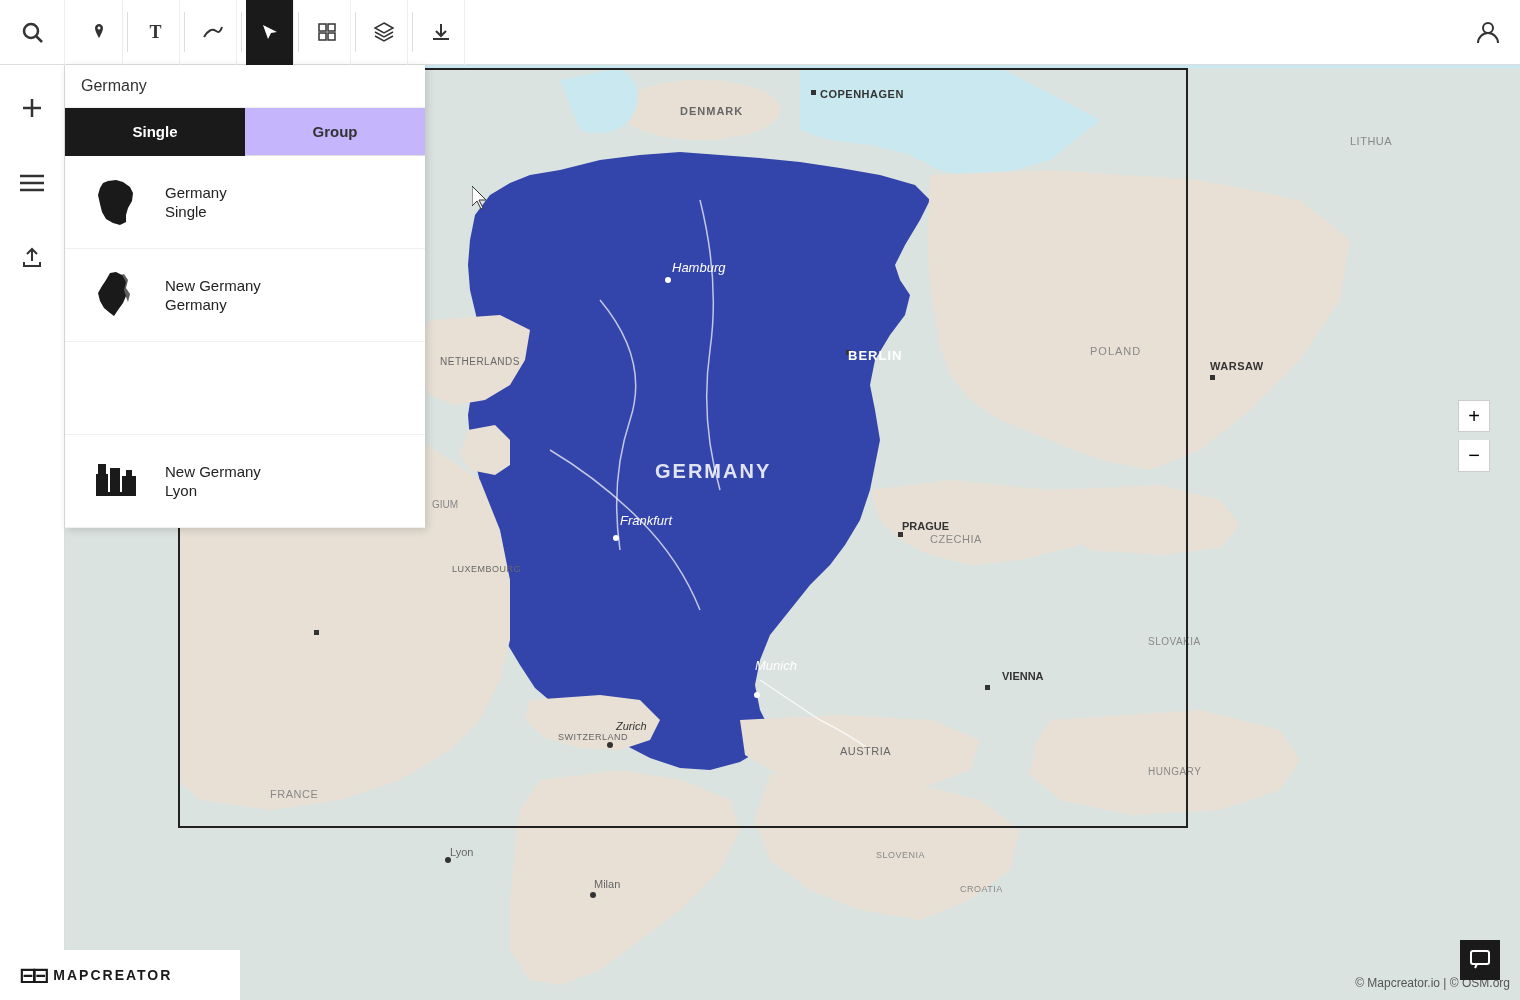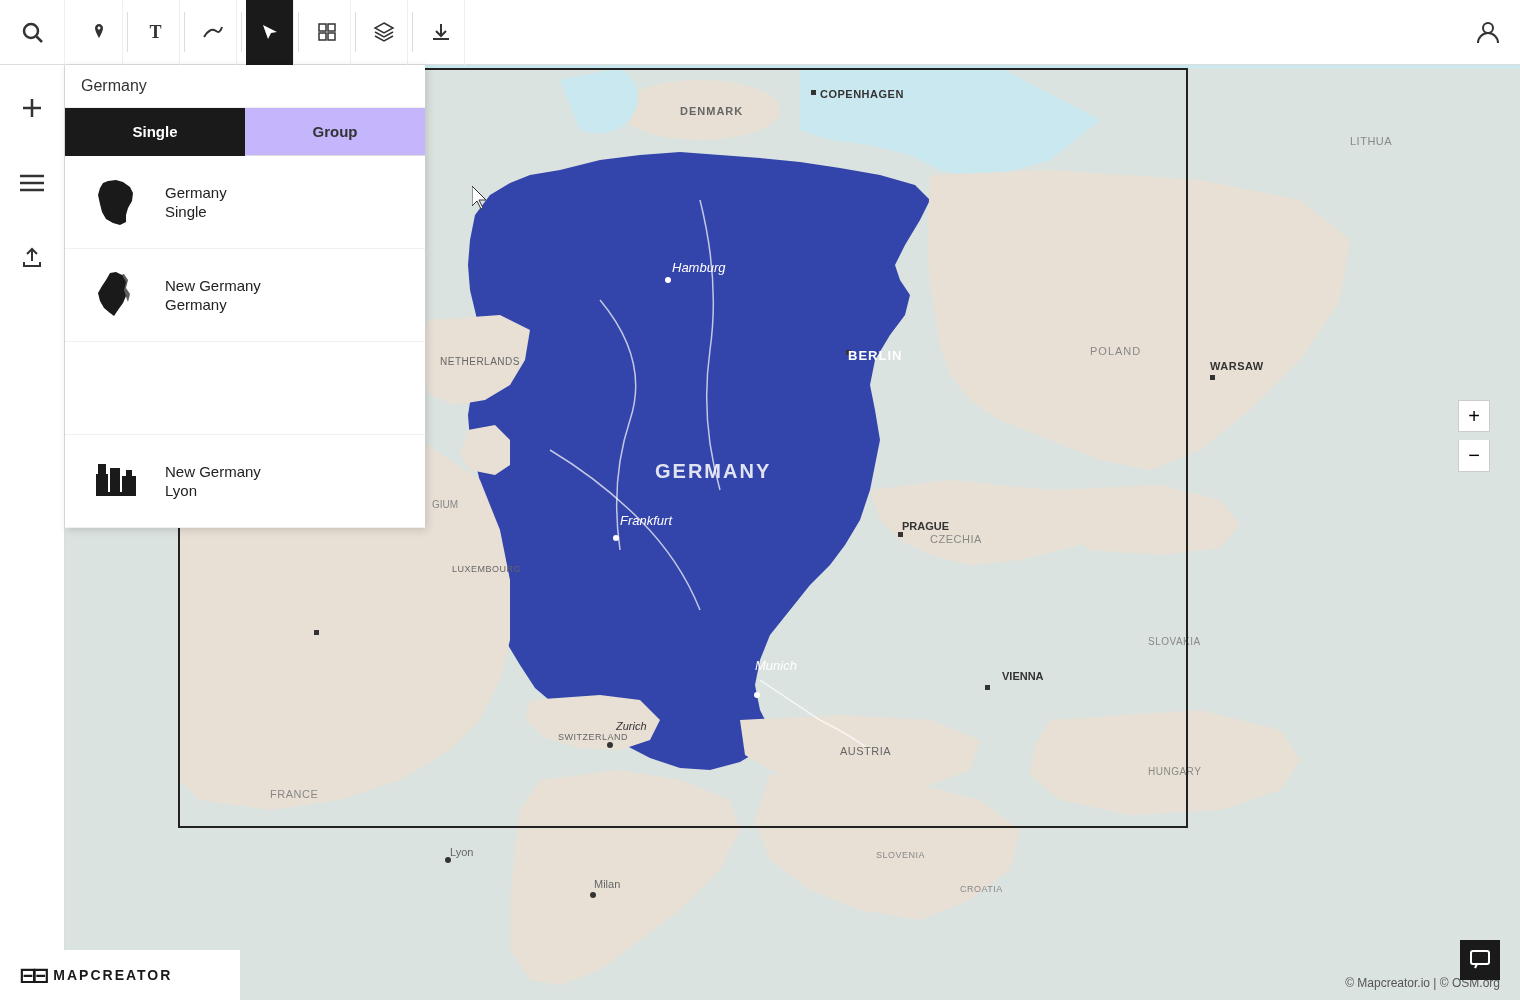--- a/index.html
+++ b/index.html
@@ -230,21 +230,21 @@
       width: 40px; height: 40px;
       background: #1a1a1a;
       display: flex; align-items: center; justify-content: center;
       cursor: pointer;
       z-index: 50;
     }
 
     
     .map-attribution {
       position: absolute;
-      bottom: 10px; right: 20px;
+      bottom: 10px; right: 10px;
       font-size: 12px;
       color: #555;
       z-index: 50;
     }
 
     
     .map-border-rect {
       position: absolute;
       top: 68px; left: 178px;
       width: 1010px; height: 760px;

